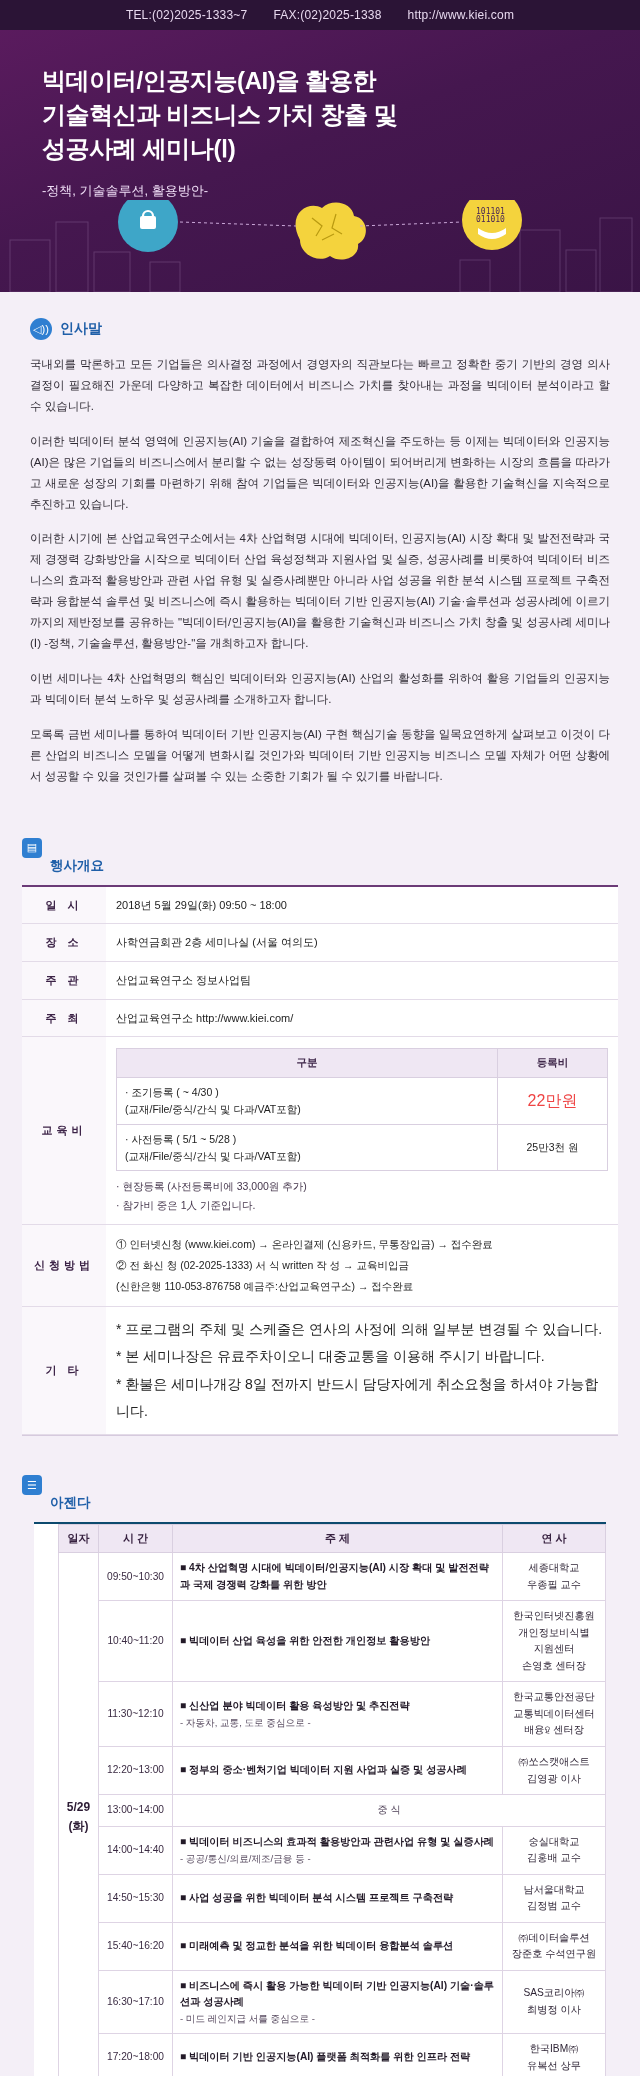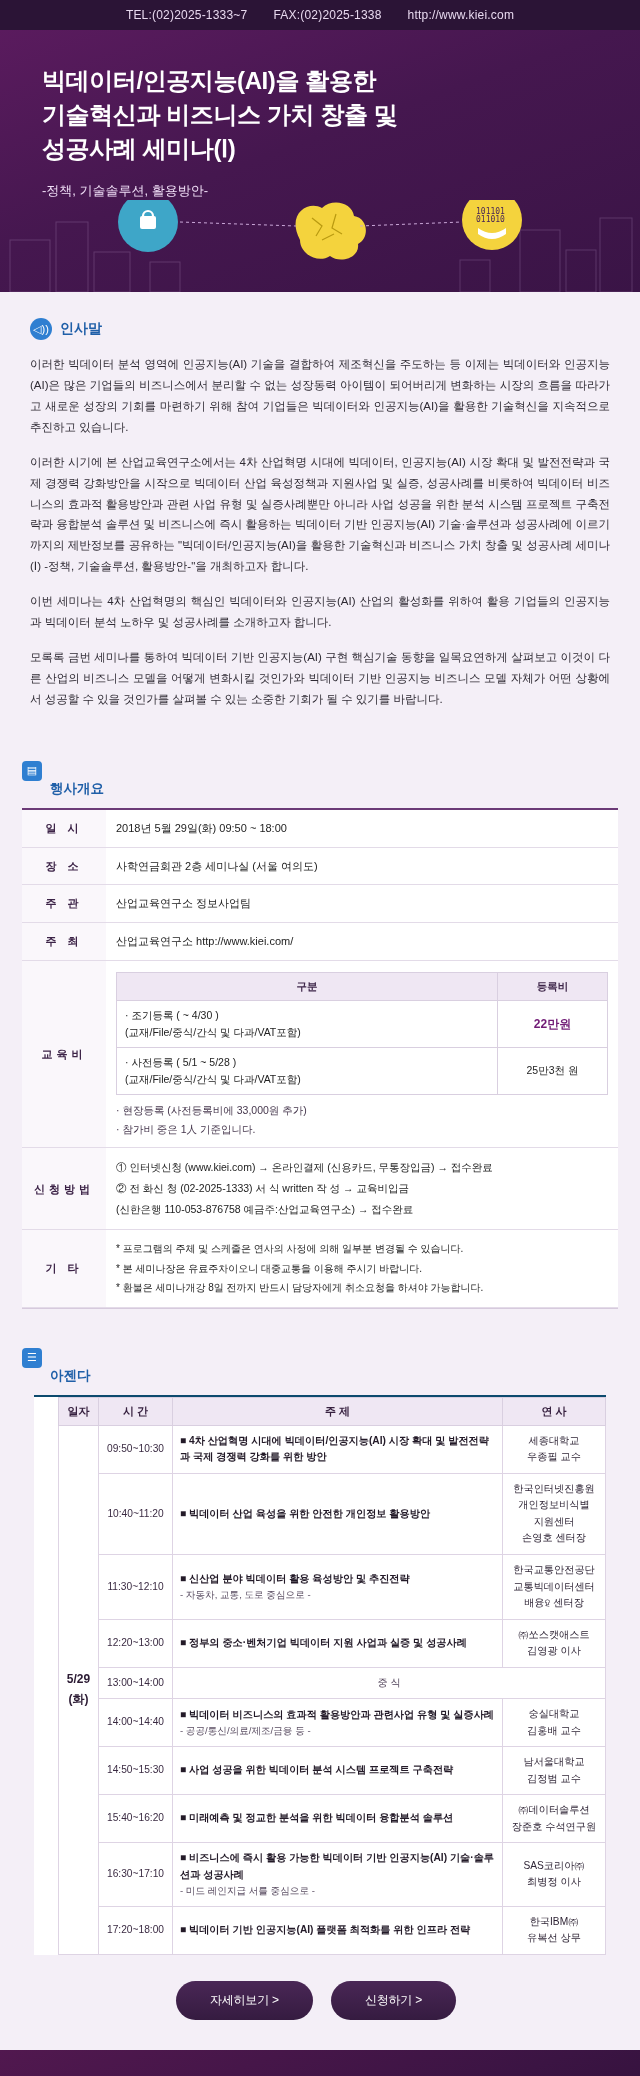--- a/index.html
+++ b/index.html
@@ -134,24 +134,24 @@
     color:#3d2548;
     font-weight:bold;
   }
   .fee-inner td {
     border:1px solid #d9cfe0;
     font-size:10.5px;
     padding:6px 8px;
     line-height:1.6;
   }
   .fee-inner td.price { text-align:center; width:110px; }
-  .fee-inner .strong-price { color:#701a75; font-weight:bold; font-size:12px; }
+  .fee-inner .strong-price { color:#ef4444; font-weight:normal; font-size:16px; }
   .note { font-size:10.5px; color:#45364c; line-height:1.8; }
   .apply-line { font-size:10.5px; line-height:2.0; }
-  .etc { font-size:10px; line-height:1.95; }
+  .etc { font-size:14px; line-height:1.95; }
 
   
   .agenda { margin: 0 34px; background:#fff; border-top:2px solid #0c4a6e;padding-left:24px; }
   .agenda table { width:100%; }
   .agenda th {
     background:#efe7f3;
     border:1px solid #d9cfe0;
     font-size:11px;
     padding:6px 2px;
     color:#36203f;
@@ -254,20 +254,21 @@
     </svg>
   </div>
 
   <div class="content">
 
     <div class="section-head greet-head">
       <div class="badge">◁))</div>
       <div class="stitle">인사말</div>
     </div>
     <div class="para-box">
+      <p class="para">국내외를 막론하고 모든 기업들은 의사결정 과정에서 경영자의 직관보다는 빠르고 정확한 중기 기반의 경영 의사결정이 필요해진 가운데 다양하고 복잡한 데이터에서 비즈니스 가치를 찾아내는 과정을 빅데이터 분석이라고 할 수 있습니다.</p>
       <p class="para">이러한 빅데이터 분석 영역에 인공지능(AI) 기술을 결합하여 제조혁신을 주도하는 등 이제는 빅데이터와 인공지능(AI)은 많은 기업들의 비즈니스에서 분리할 수 없는 성장동력 아이템이 되어버리게 변화하는 시장의 흐름을 따라가고 새로운 성장의 기회를 마련하기 위해 참여 기업들은 빅데이터와 인공지능(AI)을 활용한 기술혁신을 지속적으로 추진하고 있습니다.</p>
       <p class="para">이러한 시기에 본 산업교육연구소에서는 4차 산업혁명 시대에 빅데이터, 인공지능(AI) 시장 확대 및 발전전략과 국제 경쟁력 강화방안을 시작으로 빅데이터 산업 육성정책과 지원사업 및 실증, 성공사례를 비롯하여 빅데이터 비즈니스의 효과적 활용방안과 관련 사업 유형 및 실증사례뿐만 아니라 사업 성공을 위한 분석 시스템 프로젝트 구축전략과 융합분석 솔루션 및 비즈니스에 즉시 활용하는 빅데이터 기반 인공지능(AI) 기술·솔루션과 성공사례에 이르기까지의 제반정보를 공유하는 "빅데이터/인공지능(AI)을 활용한 기술혁신과 비즈니스 가치 창출 및 성공사례 세미나(Ⅰ) -정책, 기술솔루션, 활용방안-"을 개최하고자 합니다.</p>
       <p class="para">이번 세미나는 4차 산업혁명의 핵심인 빅데이터와 인공지능(AI) 산업의 활성화를 위하여 활용 기업들의 인공지능과 빅데이터 분석 노하우 및 성공사례를 소개하고자 합니다.</p>
       <p class="para">모록록 금번 세미나를 통하여 빅데이터 기반 인공지능(AI) 구현 핵심기술 동향을 일목요연하게 살펴보고 이것이 다른 산업의 비즈니스 모델을 어떻게 변화시킬 것인가와 빅데이터 기반 인공지능 비즈니스 모델 자체가 어떤 상황에서 성공할 수 있을 것인가를 살펴볼 수 있는 소중한 기회가 될 수 있기를 바랍니다.</p>
     </div>
 
     <div class="tag-head">
       <div class="ic">▤</div>
       <div class="txt">행사개요</div>
     </div>

